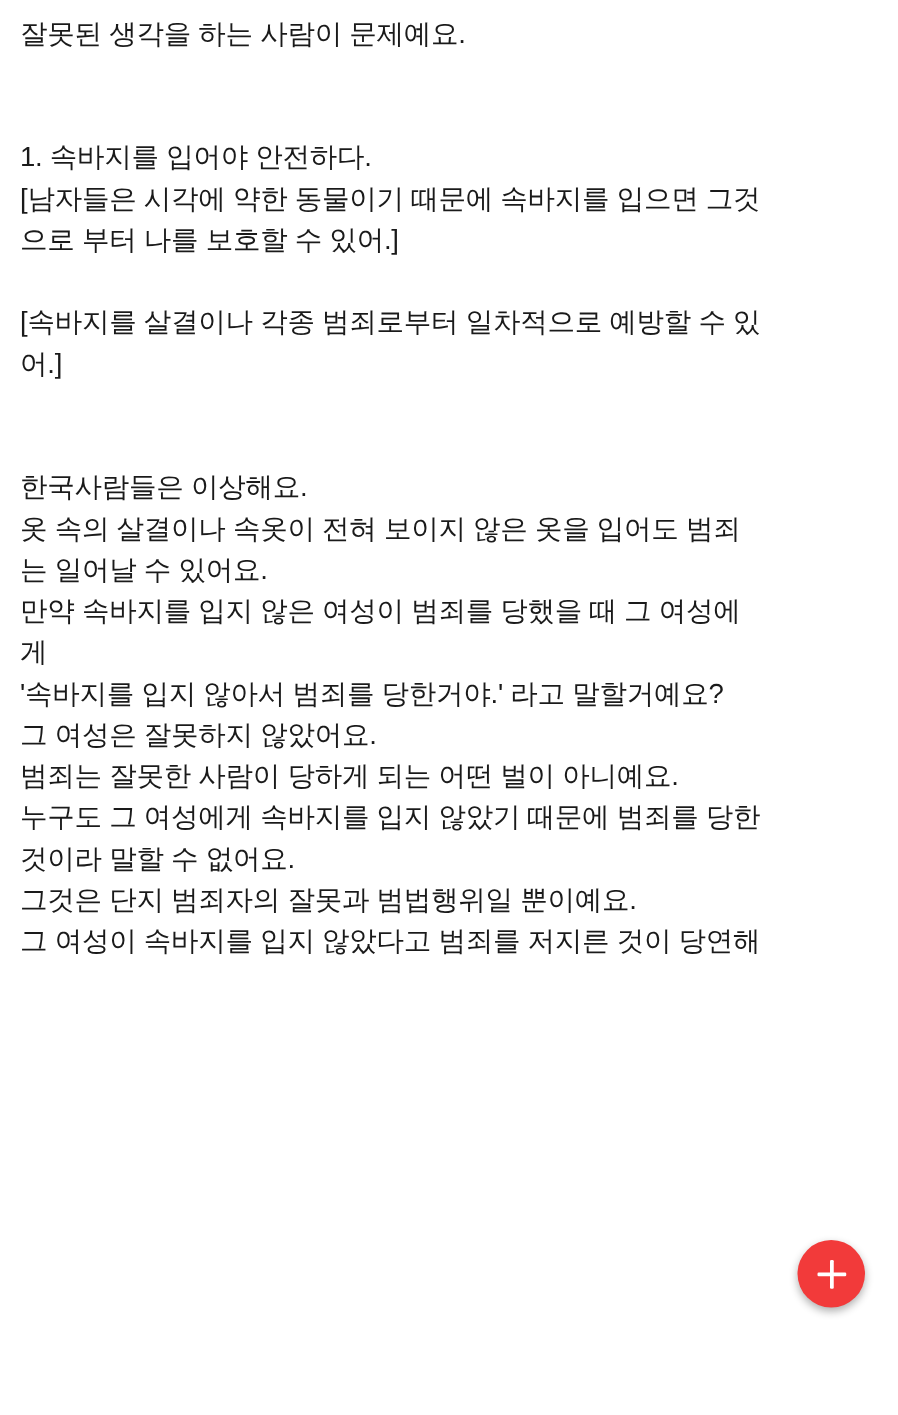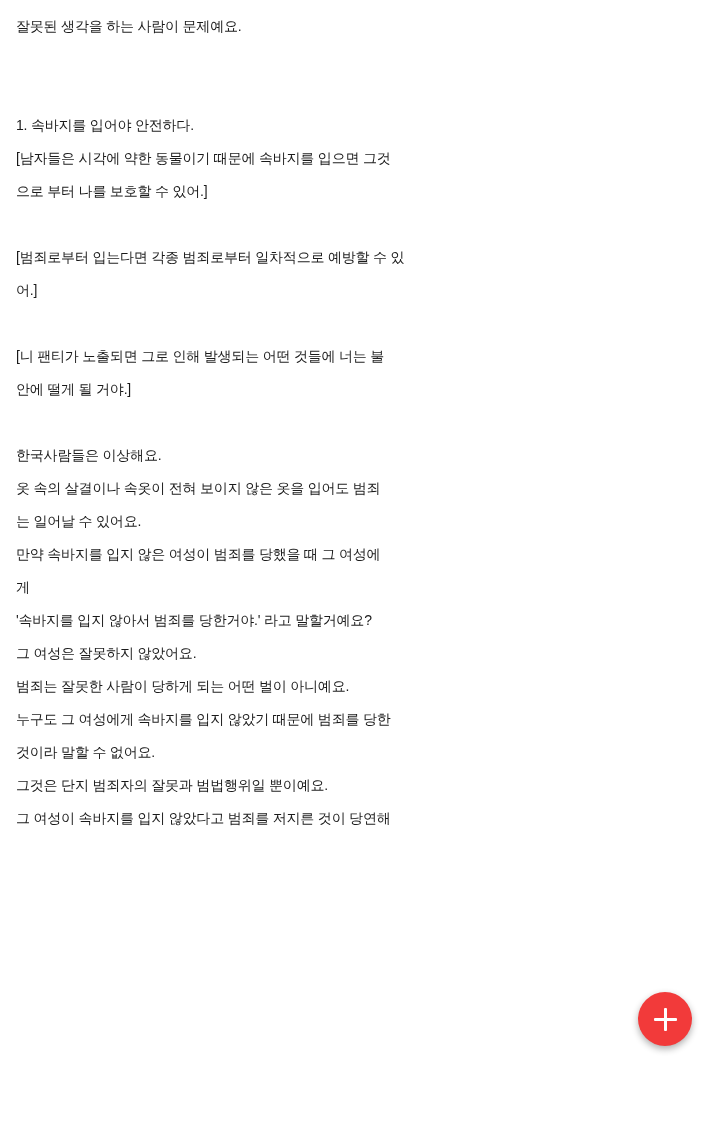--- a/index.html
+++ b/index.html
@@ -16,21 +16,21 @@
   }
   .page {
     position: relative;
     width: 718px;
     height: 1132px;
     box-sizing: border-box;
     padding: 10px 16px 0 16px;
   }
   .para {
     color: #1a1a1a;
-    font-size: 14px;
+    font-size: 22px;
     line-height: 33px;
     letter-spacing: -0.2px;
     white-space: pre-wrap;
     word-break: break-all;
     margin: 0;
   }
   .spacer-lg { height: 66px; }
   .spacer-md { height: 33px; }
   .fab {
     position: absolute;
@@ -71,27 +71,25 @@
   <p class="para">잘못된 생각을 하는 사람이 문제예요.</p>
 
   <div class="spacer-lg"></div>
 
   <p class="para">1. 속바지를 입어야 안전하다.
 [남자들은 시각에 약한 동물이기 때문에 속바지를 입으면 그것
 으로 부터 나를 보호할 수 있어.]</p>
 
   <div class="spacer-md"></div>
 
-  <p class="para">[범죄로부터 입는다면 각종 범죄로부터 일차적으로 예방할 수 있
+  <p class="para">[속바지를 살결이나 각종 범죄로부터 일차적으로 예방할 수 있
 어.]</p>
 
   <div class="spacer-md"></div>
 
-  <p class="para">[니 팬티가 노출되면 그로 인해 발생되는 어떤 것들에 너는 불
-안에 떨게 될 거야.]</p>
 
   <div class="spacer-md"></div>
 
   <p class="para">한국사람들은 이상해요.
 옷 속의 살결이나 속옷이 전혀 보이지 않은 옷을 입어도 범죄
 는 일어날 수 있어요.
 만약 속바지를 입지 않은 여성이 범죄를 당했을 때 그 여성에
 게
 '속바지를 입지 않아서 범죄를 당한거야.' 라고 말할거예요?
 그 여성은 잘못하지 않았어요.

